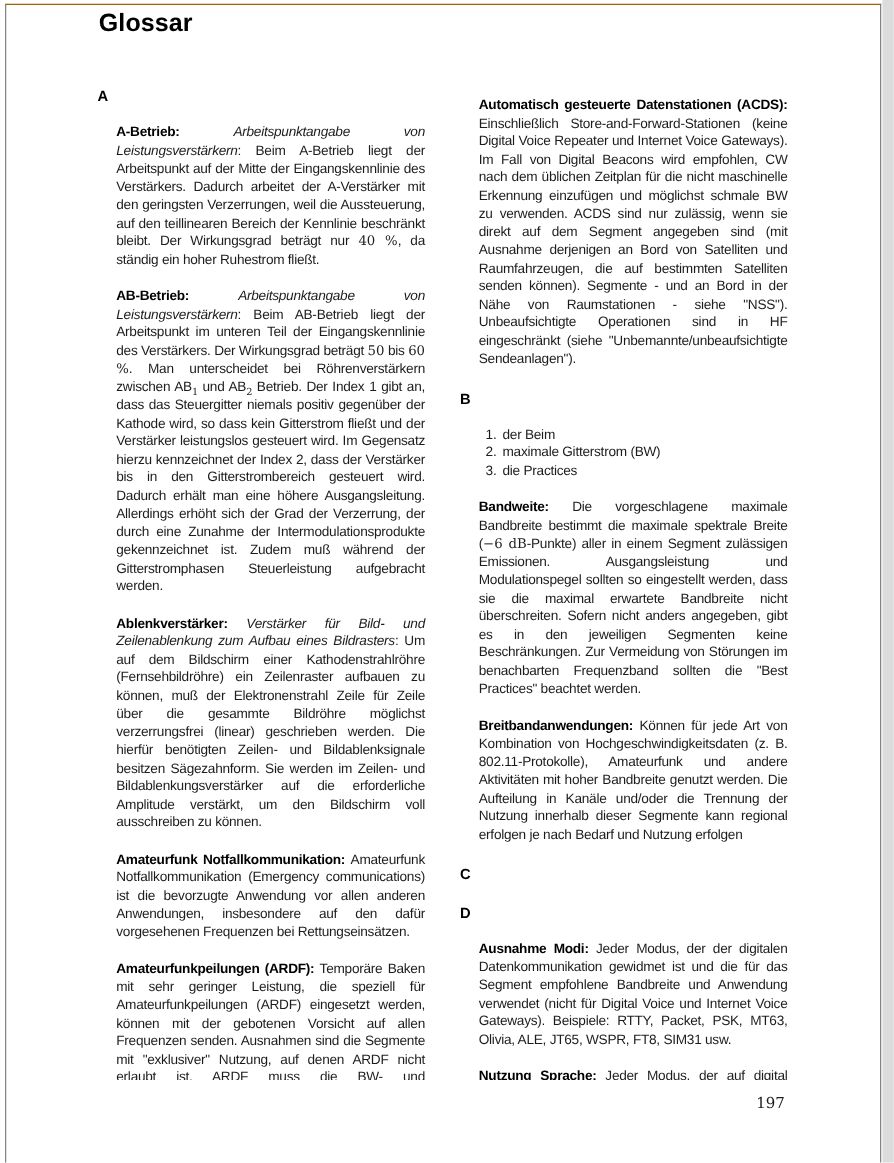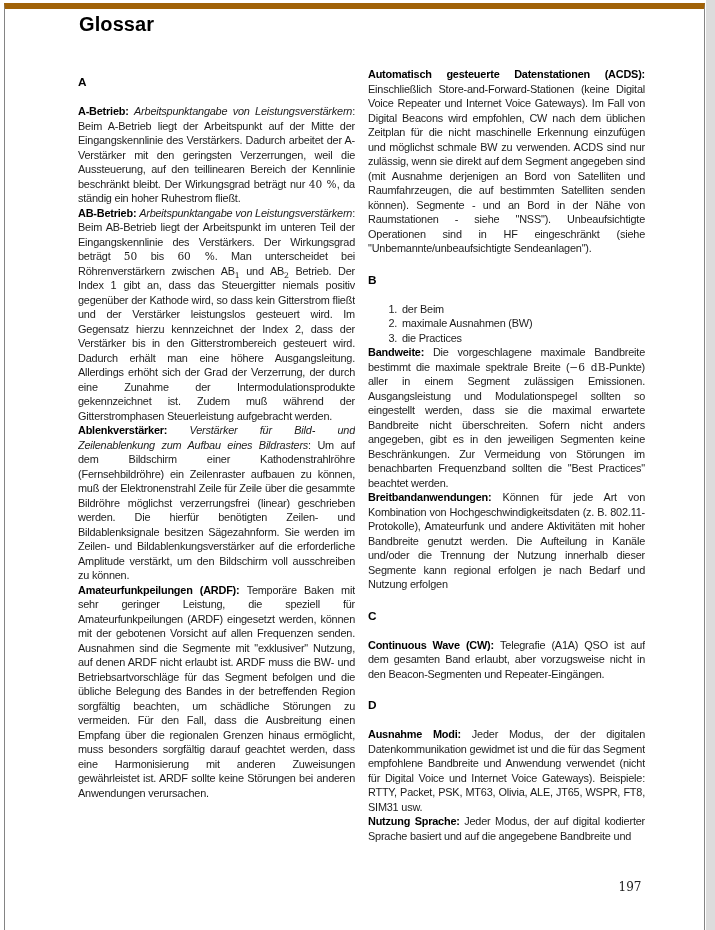--- a/index.html
+++ b/index.html
@@ -23,21 +23,21 @@
     background: #dcdcdc;
   }
   .page {
     position: absolute;
     left: 4px;
     top: 3px;
     width: 701px;
     height: 927px;
     box-sizing: border-box;
     background: #ffffff;
-    border-top: 6px solid #a16207;
+    border-top: 1px solid #a16207;
     border-left: 1px solid #848484;
     border-right: 1px solid #848484;
   }
   .title {
     position: absolute;
     left: 74px;
     top: 4px;
     margin: 0;
     font-size: 20px;
     font-weight: 700;
@@ -61,21 +61,21 @@
   .section-letter {
     font-weight: 700;
     font-size: 11.8px;
     color: #000000;
     margin: 17px 0 15px 0;
   }
   .col > .section-letter:first-child {
     margin-top: 8px;
   }
   .entry {
-    margin: 0;
+    margin: 15px;
     font-size: 10.9px;
     line-height: 14.5px;
     letter-spacing: -0.2px;
     color: #1c1c1c;
     text-align: justify;
     hyphens: auto;
     -webkit-hyphens: auto;
   }
   .entry-list {
     margin: 0;
@@ -90,51 +90,51 @@
   }
   .run-b { font-weight: 700; color: #000000; }
   .run-i { font-style: italic; }
   .run-m { font-family: "DejaVu Serif", serif; font-size: 10.6px; letter-spacing: 0; }
   sub.run-s { font-family: "DejaVu Serif", serif; font-size: 7.8px; line-height: 0; }
   .page-number {
     position: absolute;
     left: 600px;
     top: 871px;
     width: 50px;
-    text-align: center;
+    text-align: left;
     font-family: "DejaVu Serif", serif;
     font-size: 12px;
     color: #1c1c1c;
   }
 </style>
 </head>
 <body>
 
 <div class="page">
   <h1 class="title">Glossar</h1>
   <div class="columns">
     <div class="col" id="col-left">
         <div class="section-letter">A</div>
         <p class="entry"><span class="run-b">A-Betrieb: </span><span class="run-i">Arbeitspunktangabe von Leistungsverstärkern</span><span class="run-t">: Beim A-Betrieb liegt der Arbeitspunkt auf der Mitte der Eingangskennlinie des Verstärkers. Dadurch arbeitet der A-Verstärker mit den geringsten Verzerrungen, weil die Aussteuerung, auf den teillinearen Bereich der Kennlinie beschränkt bleibt. Der Wirkungsgrad beträgt nur </span><span class="run-m">40 %</span><span class="run-t">, da ständig ein hoher Ruhestrom fließt.</span></p>
         <p class="entry"><span class="run-b">AB-Betrieb: </span><span class="run-i">Arbeitspunktangabe von Leistungsverstärkern</span><span class="run-t">: Beim AB-Betrieb liegt der Arbeitspunkt im unteren Teil der Eingangskennlinie des Verstärkers. Der Wirkungsgrad beträgt </span><span class="run-m">50</span><span class="run-t"> bis </span><span class="run-m">60 %</span><span class="run-t">. Man unterscheidet bei Röhrenverstärkern zwischen AB</span><sub class="run-s">1</sub><span class="run-t"> und AB</span><sub class="run-s">2</sub><span class="run-t"> Betrieb. Der Index 1 gibt an, dass das Steuergitter niemals positiv gegenüber der Kathode wird, so dass kein Gitterstrom fließt und der Verstärker leistungslos gesteuert wird. Im Gegensatz hierzu kennzeichnet der Index 2, dass der Verstärker bis in den Gitterstrombereich gesteuert wird. Dadurch erhält man eine höhere Ausgangsleitung. Allerdings erhöht sich der Grad der Verzerrung, der durch eine Zunahme der Intermodulationsprodukte gekennzeichnet ist. Zudem muß während der Gitterstromphasen Steuerleistung aufgebracht werden.</span></p>
         <p class="entry"><span class="run-b">Ablenkverstärker: </span><span class="run-i">Verstärker für Bild- und Zeilenablenkung zum Aufbau eines Bildrasters</span><span class="run-t">: Um auf dem Bildschirm einer Kathodenstrahlröhre (Fernsehbildröhre) ein Zeilenraster aufbauen zu können, muß der Elektronenstrahl Zeile für Zeile über die gesammte Bildröhre möglichst verzerrungsfrei (linear) geschrieben werden. Die hierfür benötigten Zeilen- und Bildablenksignale besitzen Sägezahnform. Sie werden im Zeilen- und Bildablenkungsverstärker auf die erforderliche Amplitude verstärkt, um den Bildschirm voll ausschreiben zu können.</span></p>
+        <p class="entry"><span class="run-b">Amateurfunk Notfallkommunikation: </span><span class="run-t">Amateurfunk Notfallkommunikation (Emergency communications) ist die bevorzugte Anwendung vor allen anderen Anwendungen, insbesondere auf den dafür vorgesehenen Frequenzen bei Rettungseinsätzen.</span></p>
         <p class="entry"><span class="run-b">Amateurfunkpeilungen (ARDF): </span><span class="run-t">Temporäre Baken mit sehr geringer Leistung, die speziell für Amateurfunkpeilungen (ARDF) eingesetzt werden, können mit der gebotenen Vorsicht auf allen Frequenzen senden. Ausnahmen sind die Segmente mit "exklusiver" Nutzung, auf denen ARDF nicht erlaubt ist. ARDF muss die BW- und Betriebsartvorschläge für das Segment befolgen und die übliche Belegung des Bandes in der betreffenden Region sorgfältig beachten, um schädliche Störungen zu vermeiden. Für den Fall, dass die Ausbreitung einen Empfang über die regionalen Grenzen hinaus ermöglicht, muss besonders sorgfältig darauf geachtet werden, dass eine Harmonisierung mit anderen Zuweisungen gewährleistet ist. ARDF sollte keine Störungen bei anderen Anwendungen verursachen.</span></p>
       </div>
     <div class="col" id="col-right">
         <p class="entry"><span class="run-b">Automatisch gesteuerte Datenstationen (ACDS): </span><span class="run-t">Einschließlich Store-and-Forward-Stationen (keine Digital Voice Repeater und Internet Voice Gateways). Im Fall von Digital Beacons wird empfohlen, CW nach dem üblichen Zeitplan für die nicht maschinelle Erkennung einzufügen und möglichst schmale BW zu verwenden. ACDS sind nur zulässig, wenn sie direkt auf dem Segment angegeben sind (mit Ausnahme derjenigen an Bord von Satelliten und Raumfahrzeugen, die auf bestimmten Satelliten senden können). Segmente - und an Bord in der Nähe von Raumstationen - siehe "NSS"). Unbeaufsichtigte Operationen sind in HF eingeschränkt (siehe "Unbemannte/unbeaufsichtigte Sendeanlagen").</span></p>
         <div class="section-letter">B</div>
         <ol class="entry-list">
           <li>der Beim</li>
-          <li>maximale Ausnahmen (BW)</li>
+          <li>maximale Gitterstrom (BW)</li>
           <li>die Practices</li>
         </ol>
         <p class="entry"><span class="run-b">Bandweite: </span><span class="run-t">Die vorgeschlagene maximale Bandbreite bestimmt die maximale spektrale Breite (</span><span class="run-m">−6 dB</span><span class="run-t">-Punkte) aller in einem Segment zulässigen Emissionen. Ausgangsleistung und Modulationspegel sollten so eingestellt werden, dass sie die maximal erwartete Bandbreite nicht überschreiten. Sofern nicht anders angegeben, gibt es in den jeweiligen Segmenten keine Beschränkungen. Zur Vermeidung von Störungen im benachbarten Frequenzband sollten die "Best Practices" beachtet werden.</span></p>
         <p class="entry"><span class="run-b">Breitbandanwendungen: </span><span class="run-t">Können für jede Art von Kombination von Hochgeschwindigkeitsdaten (z. B. 802.11-Protokolle), Amateurfunk und andere Aktivitäten mit hoher Bandbreite genutzt werden. Die Aufteilung in Kanäle und/oder die Trennung der Nutzung innerhalb dieser Segmente kann regional erfolgen je nach Bedarf und Nutzung erfolgen</span></p>
         <div class="section-letter">C</div>
-        <p class="entry"><span class="run-b">Continuous Wave (CW): </span><span class="run-t">Telegrafie (A1A) QSO ist auf dem gesamten Band erlaubt, aber vorzugsweise nicht in den Beacon-Segmenten und Repeater-Eingängen.</span></p>
         <div class="section-letter">D</div>
         <p class="entry"><span class="run-b">Ausnahme Modi: </span><span class="run-t">Jeder Modus, der der digitalen Datenkommunikation gewidmet ist und die für das Segment empfohlene Bandbreite und Anwendung verwendet (nicht für Digital Voice und Internet Voice Gateways). Beispiele: RTTY, Packet, PSK, MT63, Olivia, ALE, JT65, WSPR, FT8, SIM31 usw.</span></p>
         <p class="entry"><span class="run-b">Nutzung Sprache: </span><span class="run-t">Jeder Modus, der auf digital kodierter Sprache basiert und auf die angegebene Bandbreite und</span></p>
       </div>
   </div>
   <div class="page-number">197</div>
 </div>
 <div class="viewer-strip-right"></div>
 
 </body></html>

